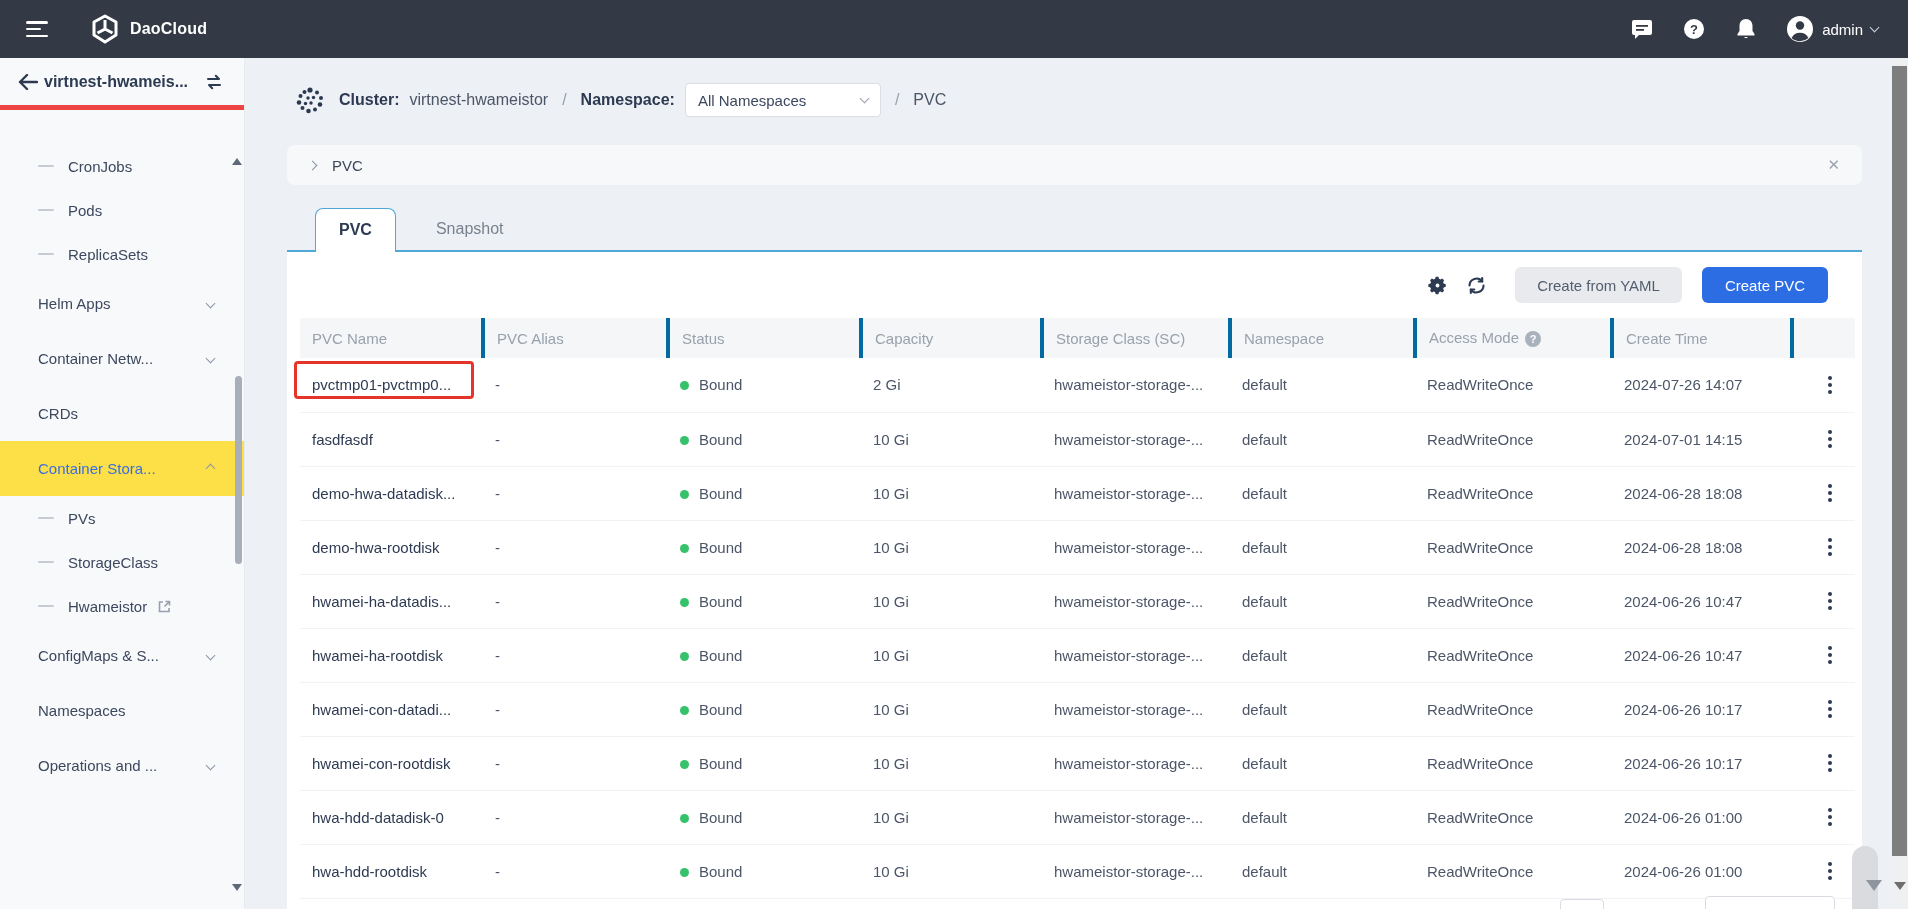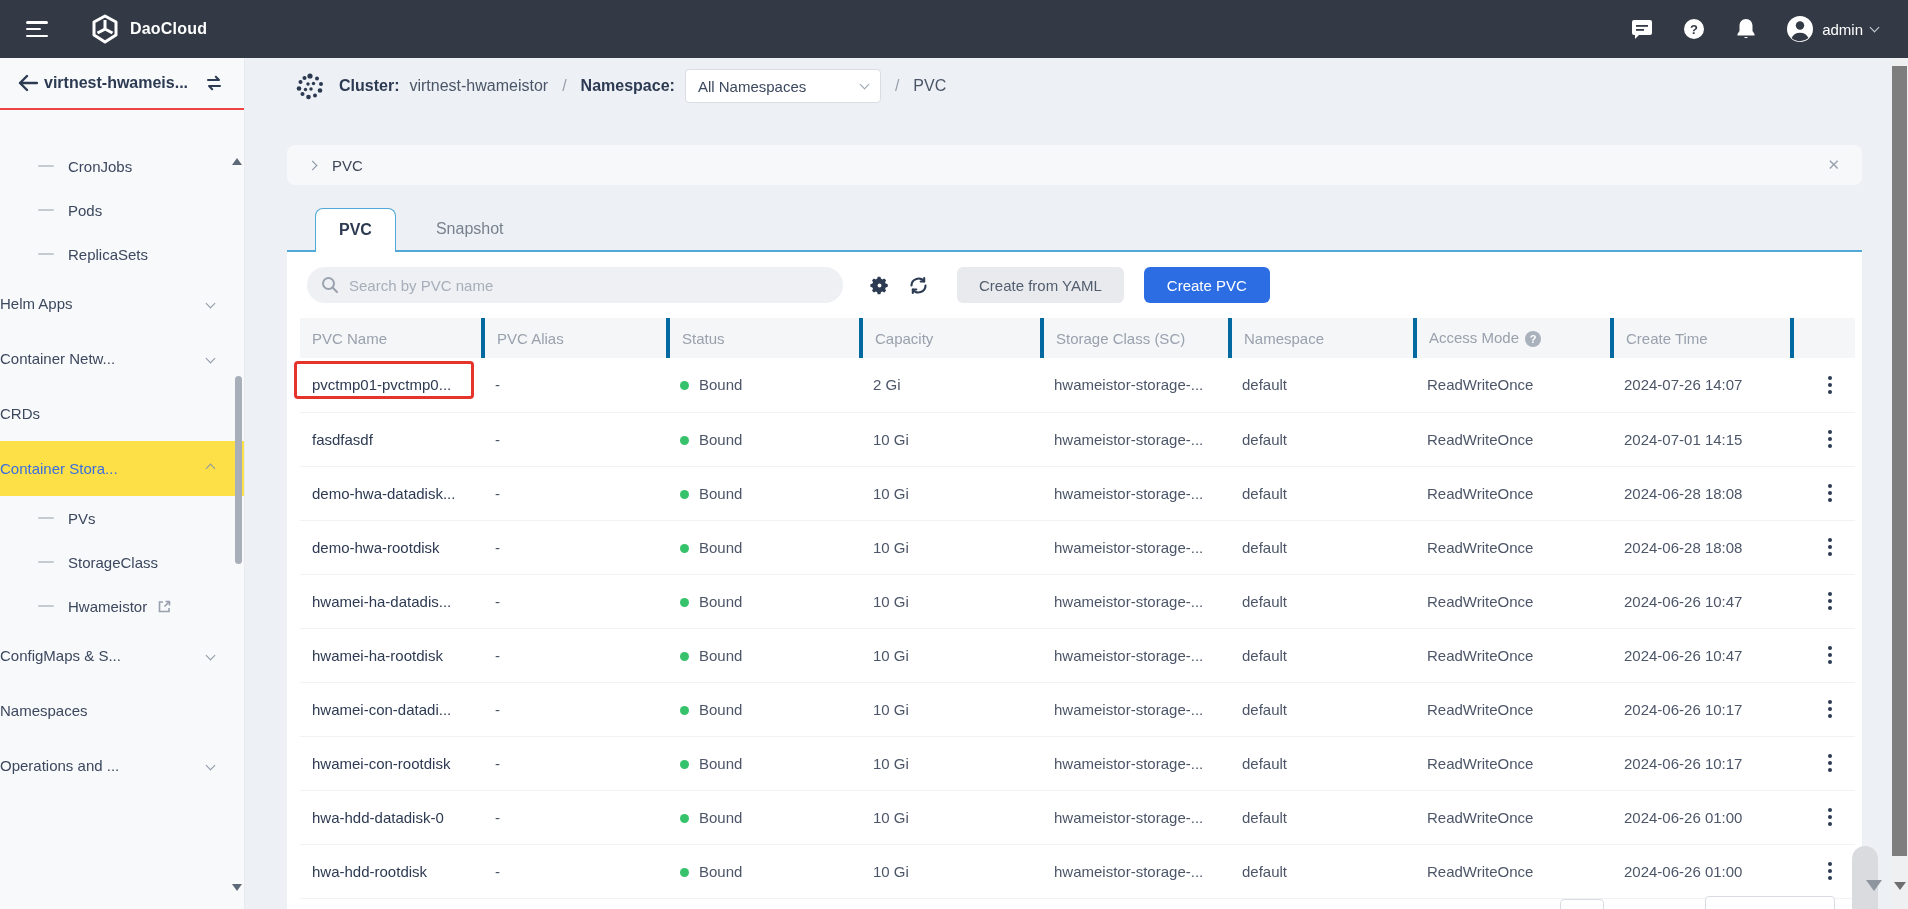--- a/index.html
+++ b/index.html
@@ -18,44 +18,44 @@
   .admin-wrap { display:flex; align-items:center; gap:8px; cursor:pointer; }
   .admin-name { color:#fff; font-size:15px; }
   .chev { display:inline-block; width:9px; height:9px; border-right:2px solid currentColor; border-bottom:2px solid currentColor; transform:rotate(45deg); }
   .chev.up { transform:rotate(-135deg); }
   .chev.right { transform:rotate(-45deg); }
   .chev.small { width:7px; height:7px; border-width:1.5px; }
   .nav-chev { color:#cfd4da; margin-top:-4px; }
 
   
   .sidebar { position:absolute; left:0; top:58px; width:245px; bottom:0; background:#f8f9fb; border-right:1px solid #e7eaef; z-index:10; }
-  .sidebar-header { height:52px; display:flex; align-items:center; padding:0 20px 0 18px; border-bottom:2px solid #ef4444; }
+  .sidebar-header { height:52px; display:flex; align-items:center; padding:0 20px 0 18px; border-bottom:5px solid #ef4444; }
   .back-ico { font-size:20px; color:#2c3a52; cursor:pointer; width:26px; }
   .cluster-title { font-size:16px; font-weight:bold; color:#2c3a52; flex:1; white-space:nowrap; overflow:hidden; }
   .switch-ico { cursor:pointer; }
   .sidebar-list { padding-top:34px; }
   .side-item { display:flex; align-items:center; cursor:pointer; font-size:15px; color:#3c485e; padding-right:30px; }
-  .side-item.group { height:55px; }
+  .side-item.group { height:55px; padding-left:38px; }
   .side-item.sub { height:44px; padding-left:38px; }
   .side-item .dash { width:16px; height:2px; background:#c6cbd3; border-radius:2px; margin-right:14px; flex:none; }
   .side-item .lbl { white-space:nowrap; }
   .side-item .sp { flex:1; }
   .side-item .chev { color:#8b96a5; }
   .side-item.active-group { background:#fde047; color:#3a6ee0; }
   .side-item.active-sub .lbl { color:#3a6ee0; }
   .ext-ico { margin-left:10px; display:inline-flex; }
   .side-scroll-up, .side-scroll-down { position:absolute; right:2px; width:0; height:0; border-left:5px solid transparent; border-right:5px solid transparent; cursor:pointer; }
   .side-scroll-up   { top:100px; border-bottom:7px solid #5f6a78; }
   .side-scroll-down { top:826px; border-top:7px solid #5f6a78; }
   .side-scroll-thumb { position:absolute; right:2px; top:318px; width:7px; height:188px; background:#a9afb9; border-radius:4px; cursor:pointer; }
 
   
   .content { position:absolute; left:245px; top:58px; right:0; bottom:0; background:#edf0f4; }
 
-  .breadcrumb { position:absolute; top:8px; left:50px; height:40px; display:flex; align-items:center; font-size:16px; }
+  .breadcrumb { position:absolute; top:22px; left:50px; height:40px; display:flex; align-items:center; font-size:16px; }
   .bc-ico { margin-right:14px; display:flex; }
   .bc-label { font-weight:bold; color:#2c3a52; margin-right:10px; }
   .bc-value { color:#4a5568; }
   .bc-sep { color:#97a0ac; margin:0 14px; }
   .ns-select { width:196px; height:34px; background:#fff; border:1px solid #d9dde4; border-radius:4px; display:flex; align-items:center; padding:0 12px; cursor:pointer; margin-right:0; }
   .ns-select .txt { font-size:15px; color:#3c485e; flex:1; }
   .ns-select .chev { color:#98a1ad; margin-top:-3px; }
 
   .banner { position:absolute; top:87px; left:42px; right:46px; height:40px; background:#f7f8fa; border-radius:8px; display:flex; align-items:center; padding:0 22px; }
   .banner .chev { color:#8793a2; margin-right:16px; cursor:pointer; }
@@ -288,29 +288,20 @@
     <span class="banner-close">✕</span>
   </div>
 
   <div class="tabs">
     <div class="tab active">PVC</div>
     <div class="tab inactive">Snapshot</div>
   </div>
 
   <div class="card">
     <div class="toolbar">
-      <div class="search-pill">
-        <span>
-          <svg width="18" height="18" viewBox="0 0 18 18">
-              <circle cx="7.5" cy="7.5" r="5.5" fill="none" stroke="#9aa2ae" stroke-width="2"></circle>
-              <path d="M11.8 11.8 L16 16" stroke="#9aa2ae" stroke-width="2" stroke-linecap="round"></path>
-            </svg>
-        </span>
-        <input type="text" placeholder="Search by PVC name" style="">
-      </div>
       <div class="tool-ico">
         <svg width="21" height="21" viewBox="0 0 24 24" fill="#2c3a52">
             <path d="M12 8.5A3.5 3.5 0 1 0 12 15.5 3.5 3.5 0 0 0 12 8.5zm9.4 5 .1-1.5-.1-1.5-2.3-.7a7.6 7.6 0 0 0-.7-1.6l1.1-2.1-2.1-2.1-2.1 1.1a7.6 7.6 0 0 0-1.6-.7L13 2.1h-3l-.7 2.3a7.6 7.6 0 0 0-1.6.7L5.6 4 3.5 6.1l1.1 2.1a7.6 7.6 0 0 0-.7 1.6l-2.3.7-.1 1.5.1 1.5 2.3.7c.2.6.4 1.1.7 1.6l-1.1 2.1 2.1 2.1 2.1-1.1c.5.3 1 .5 1.6.7l.7 2.3h3l.7-2.3c.6-.2 1.1-.4 1.6-.7l2.1 1.1 2.1-2.1-1.1-2.1c.3-.5.5-1 .7-1.6z"></path>
             <circle cx="12" cy="12" r="2.2" fill="#fff"></circle>
           </svg>
       </div>
       <div class="tool-ico" style="margin-left:18px;">
         <svg width="21" height="21" viewBox="0 0 24 24" fill="none" stroke="#2c3a52" stroke-width="2.4" stroke-linecap="round">
             <path d="M20 12a8 8 0 0 1-14.5 4.6"></path>
             <path d="M4 12A8 8 0 0 1 18.5 7.4"></path>

